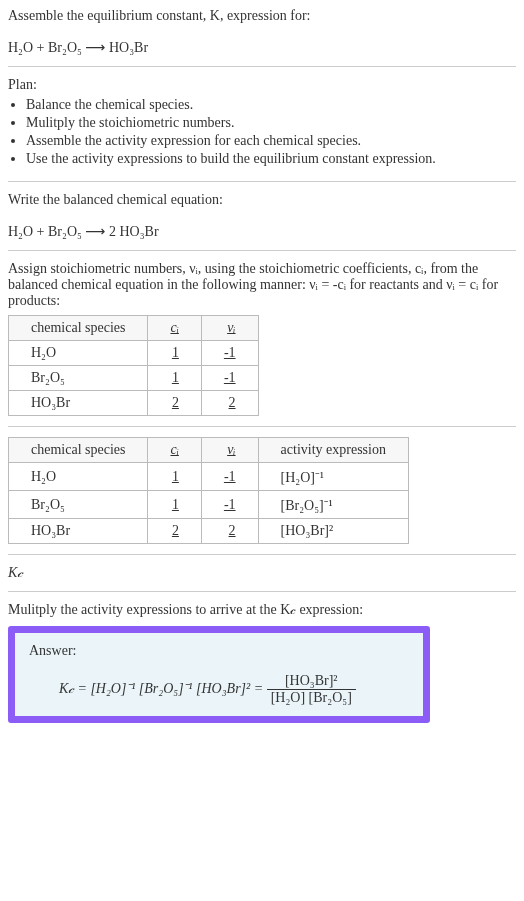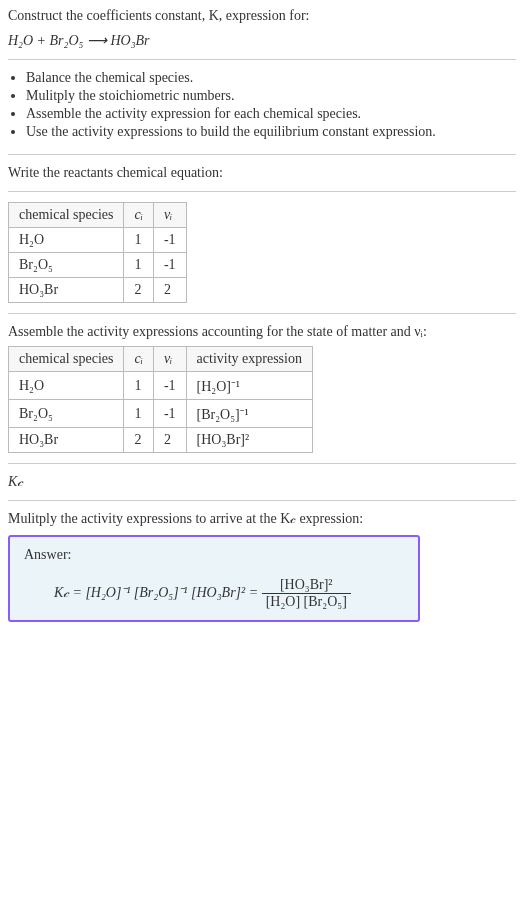--- a/index.html
+++ b/index.html
@@ -11,75 +11,78 @@
     width: 524px;
     box-sizing: border-box;
     background: #fff;
   }
   .section {
     border-bottom: 1px solid #ccc;
     padding-bottom: 10px;
     margin-bottom: 10px;
   }
   .section:last-of-type { border-bottom: none; }
-  .eq { margin-top: 8px; font-style: italic; }
+  .eq { margin-top: 15px; }
   ul { margin: 4px 0; padding-left: 18px; }
   li { margin-bottom: 2px; }
   table {
     border-collapse: collapse;
     margin-top: 6px;
   }
   th, td {
     border: 1px solid #bbb;
-    padding: 4px 10px;
+    padding: 4px 22px;
     text-align: left;
     font-weight: normal;
   }
   th { background: #f7f7f7; }
-  .center { text-align: left; }
+  .center { text-align: right; text-decoration: underline; }
   .italic { font-style: italic; }
   .answer-box {
     background: #eaf4f9;
-    border: 2px solid #8b5cf6;
+    border: 7px solid #8b5cf6;
     padding: 10px 14px;
     border-radius: 3px;
     display: inline-block;
     min-width: 380px;
   }
   .frac {
     display: inline-block;
     vertical-align: middle;
     text-align: center;
   }
   .frac .num { display: block; border-bottom: 1px solid #333; padding: 0 4px; }
   .frac .den { display: block; padding: 0 4px; text-align: right; }
   .kc-line { margin-top: 14px; padding-left: 30px; }
 </style>
 </head>
 <body>
 
 <div class="section">
-  <div>Construct the coefficients constant, K, expression for:</div>
+  <div>Assemble the equilibrium constant, K, expression for:</div>
   <div class="eq">H₂O + Br₂O₅ ⟶ HO₃Br</div>
 </div>
 
 <div class="section">
+  <div>Plan:</div>
   <ul>
     <li>Balance the chemical species.</li>
     <li>Mulitply the stoichiometric numbers.</li>
     <li>Assemble the activity expression for each chemical species.</li>
     <li>Use the activity expressions to build the equilibrium constant expression.</li>
   </ul>
 </div>
 
 <div class="section">
-  <div>Write the reactants chemical equation:</div>
+  <div>Write the balanced chemical equation:</div>
+  <div class="eq">H₂O + Br₂O₅ ⟶ 2 HO₃Br</div>
 </div>
 
 <div class="section">
+  <div>Assign stoichiometric numbers, νᵢ, using the stoichiometric coefficients, cᵢ, from the balanced chemical equation in the following manner: νᵢ = -cᵢ for reactants and νᵢ = cᵢ for products:</div>
   <table>
     <tbody>
         <tr>
       <th>chemical species</th>
       <th class="italic center">cᵢ</th>
       <th class="italic center">νᵢ</th>
     </tr>
     <tr>
       <td>H₂O</td>
       <td class="center">1</td>
@@ -93,21 +96,20 @@
     <tr>
       <td>HO₃Br</td>
       <td class="center">2</td>
       <td class="center">2</td>
     </tr>
   </tbody>
     </table>
 </div>
 
 <div class="section">
-  <div>Assemble the activity expressions accounting for the state of matter and νᵢ:</div>
   <table>
     <tbody>
         <tr>
       <th>chemical species</th>
       <th class="italic center">cᵢ</th>
       <th class="italic center">νᵢ</th>
       <th>activity expression</th>
     </tr>
     <tr>
       <td>H₂O</td>

